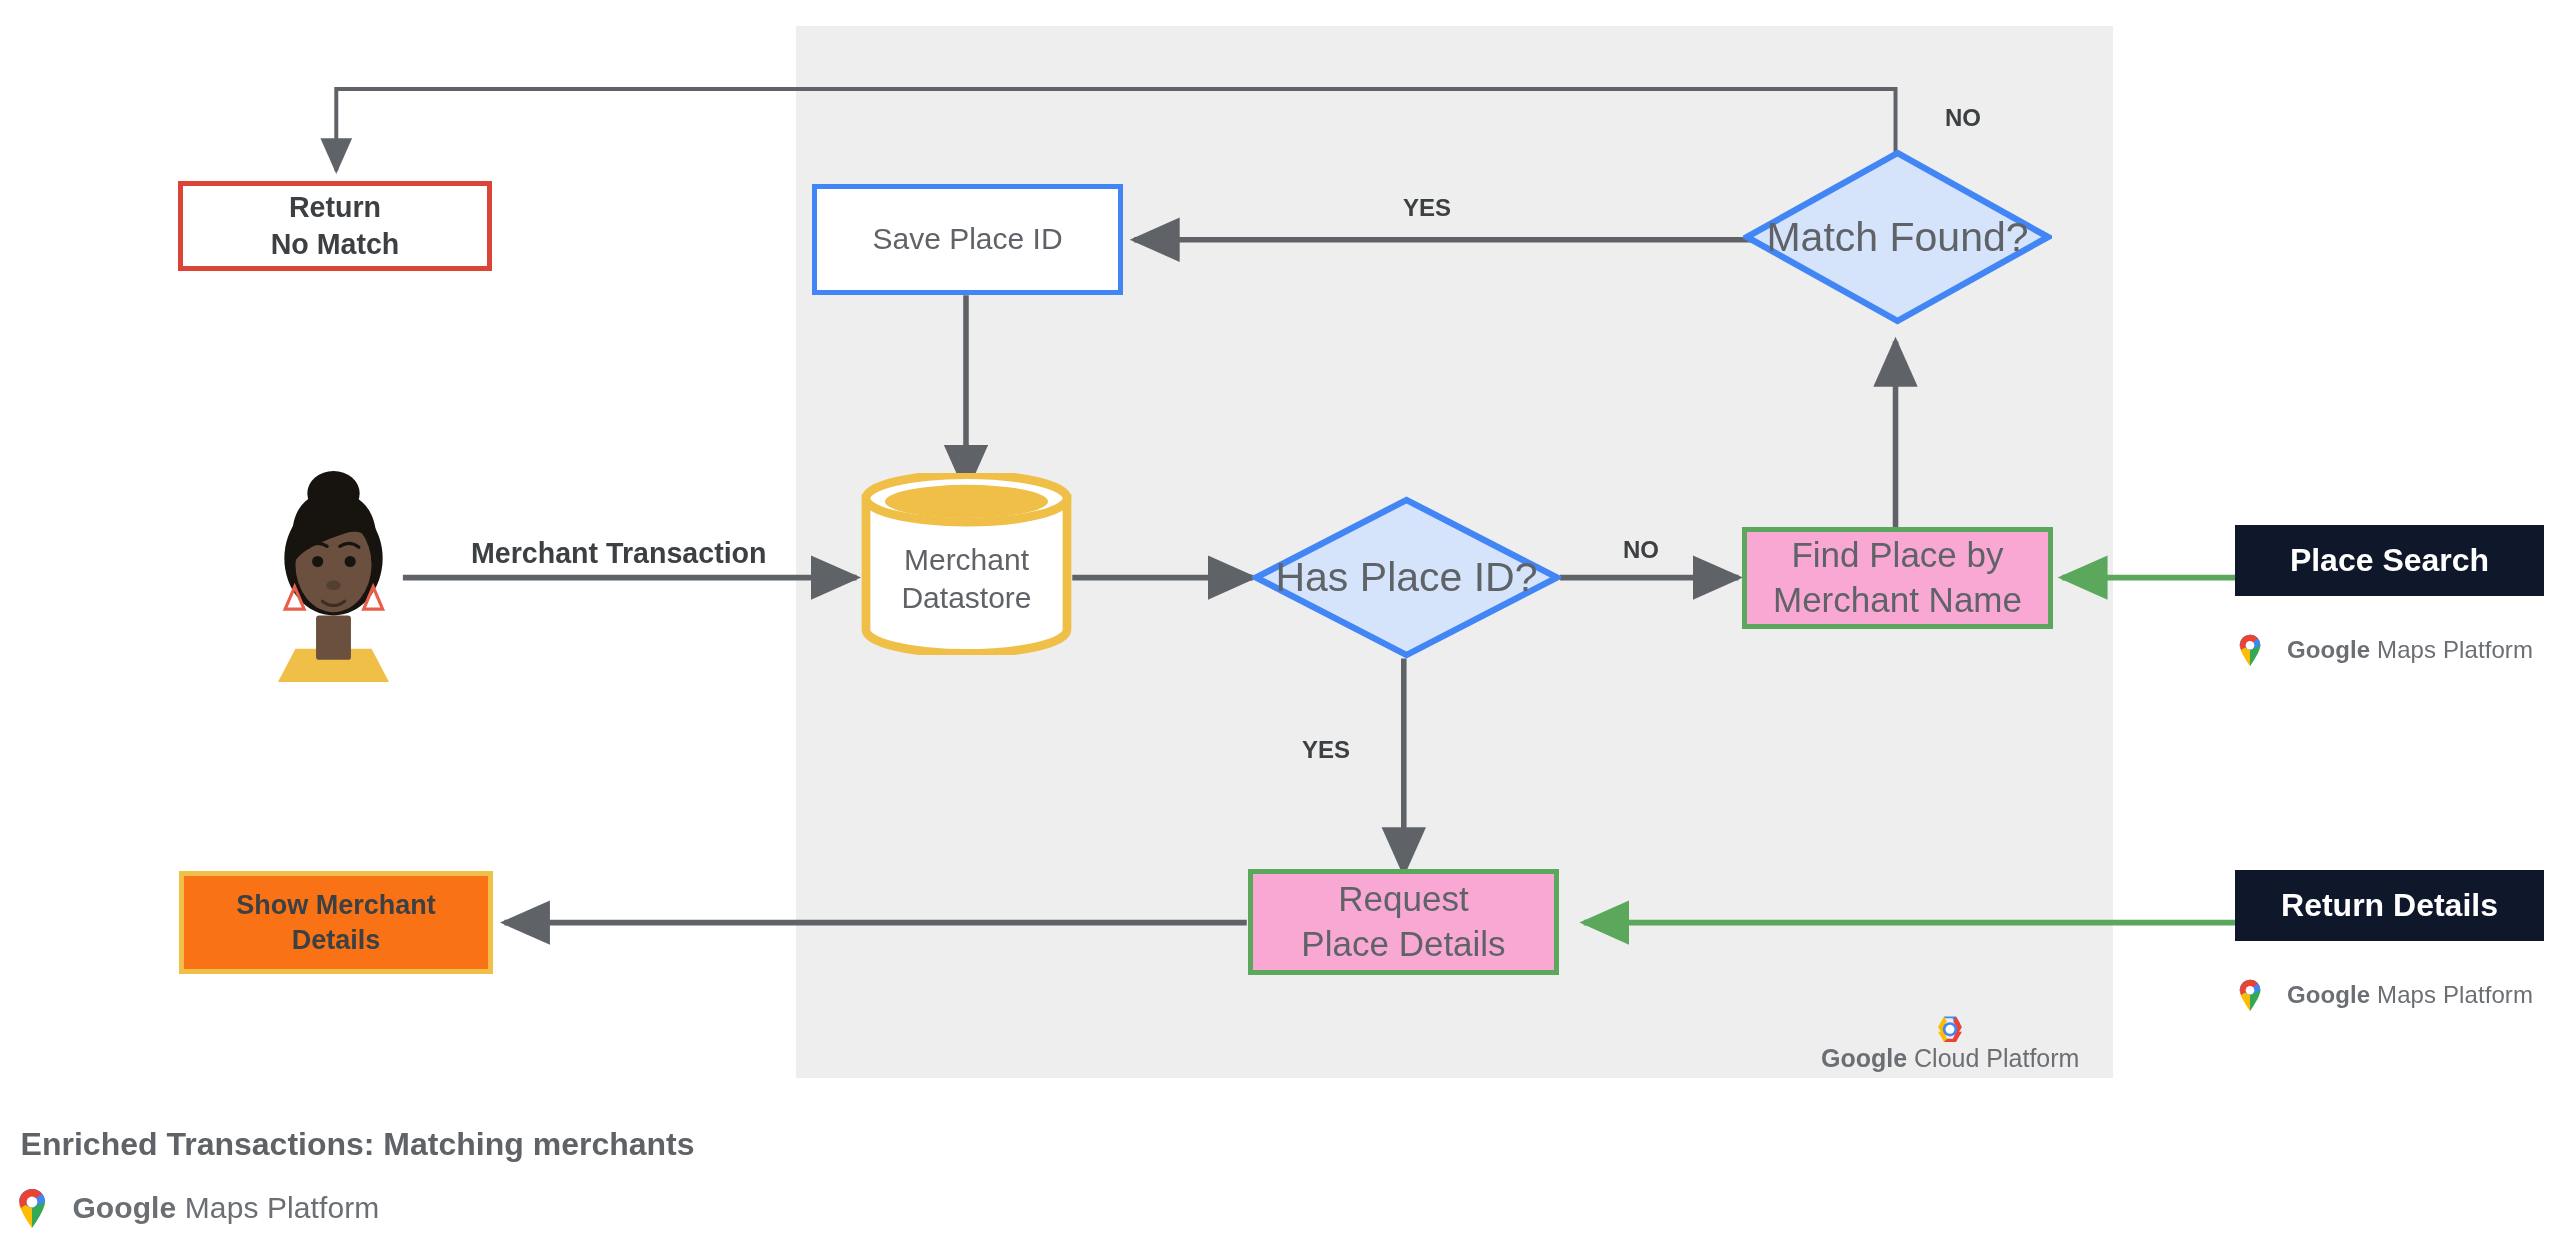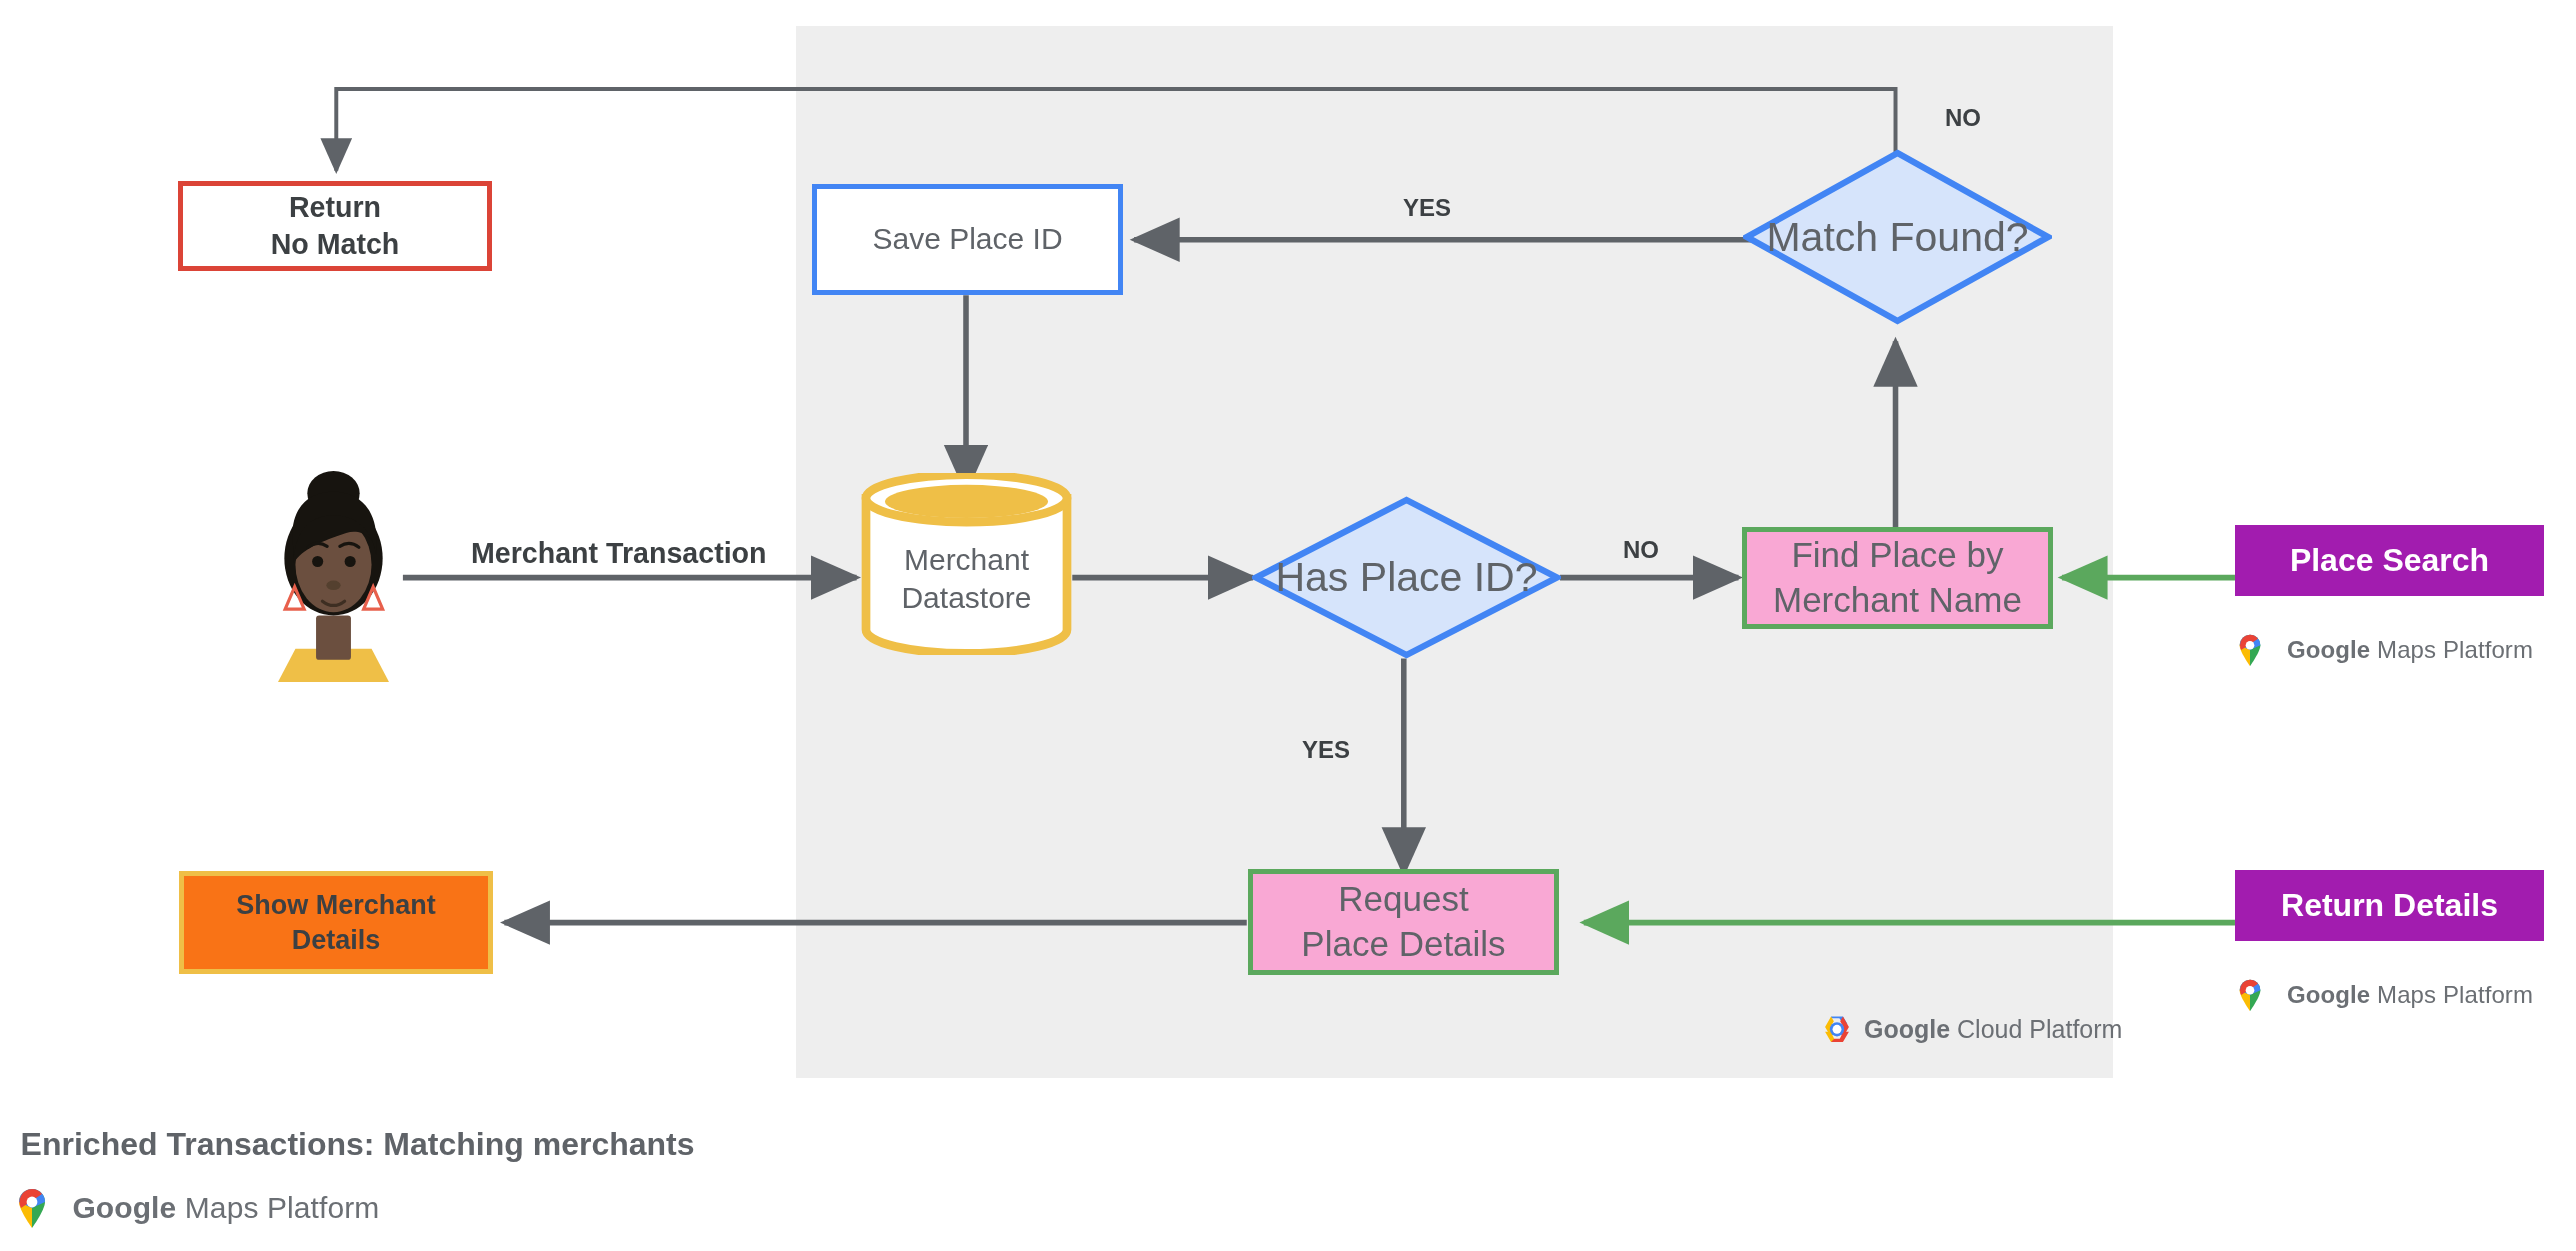--- a/index.html
+++ b/index.html
@@ -71,21 +71,21 @@
     font-weight: bold;
     font-size: 27px;
   }
   .box-green {
     border: 5.6px solid #5BA85D;
     background: #f9a8d4;
     color: #5f6368;
     font-size: 35px;
   }
   .box-green-solid {
-    background: #a21caf;
+    background: #0f172a;
     color: #ffffff;
     font-weight: bold;
     font-size: 32px;
     border: none;
   }
 
   
   .diamond-wrap {
     position: absolute;
   }
@@ -133,21 +133,21 @@
     color: #6b6f74;
     letter-spacing: 0.1px;
     white-space: nowrap;
   }
   .gmp-logo .wordmark b { font-weight: bold; }
 
   .gcp-logo {
     position: absolute;
     display: flex;
     align-items: center;
-    gap: 11px;
+    flex-direction: column;
   }
   .gcp-logo .wordmark {
     font-size: 25px;
     color: #6b6f74;
     white-space: nowrap;
   }
   .gcp-logo .wordmark b { font-weight: bold; }
 
   
   #footer-title {

